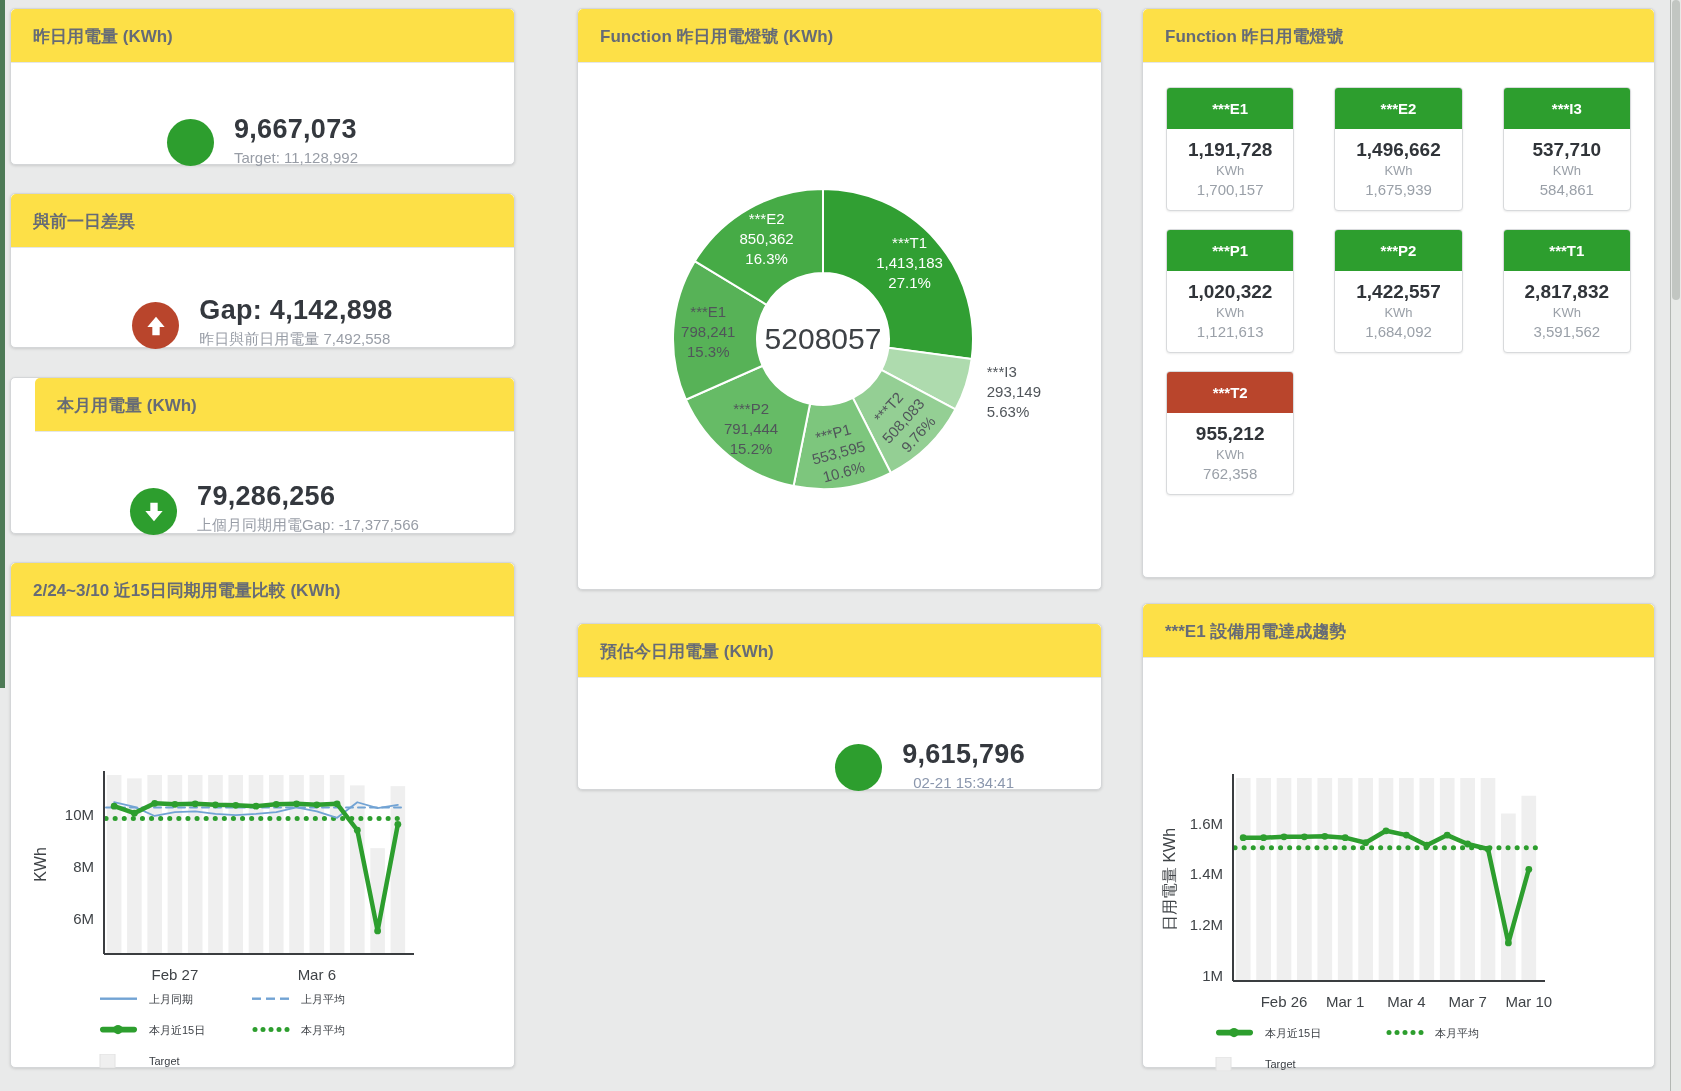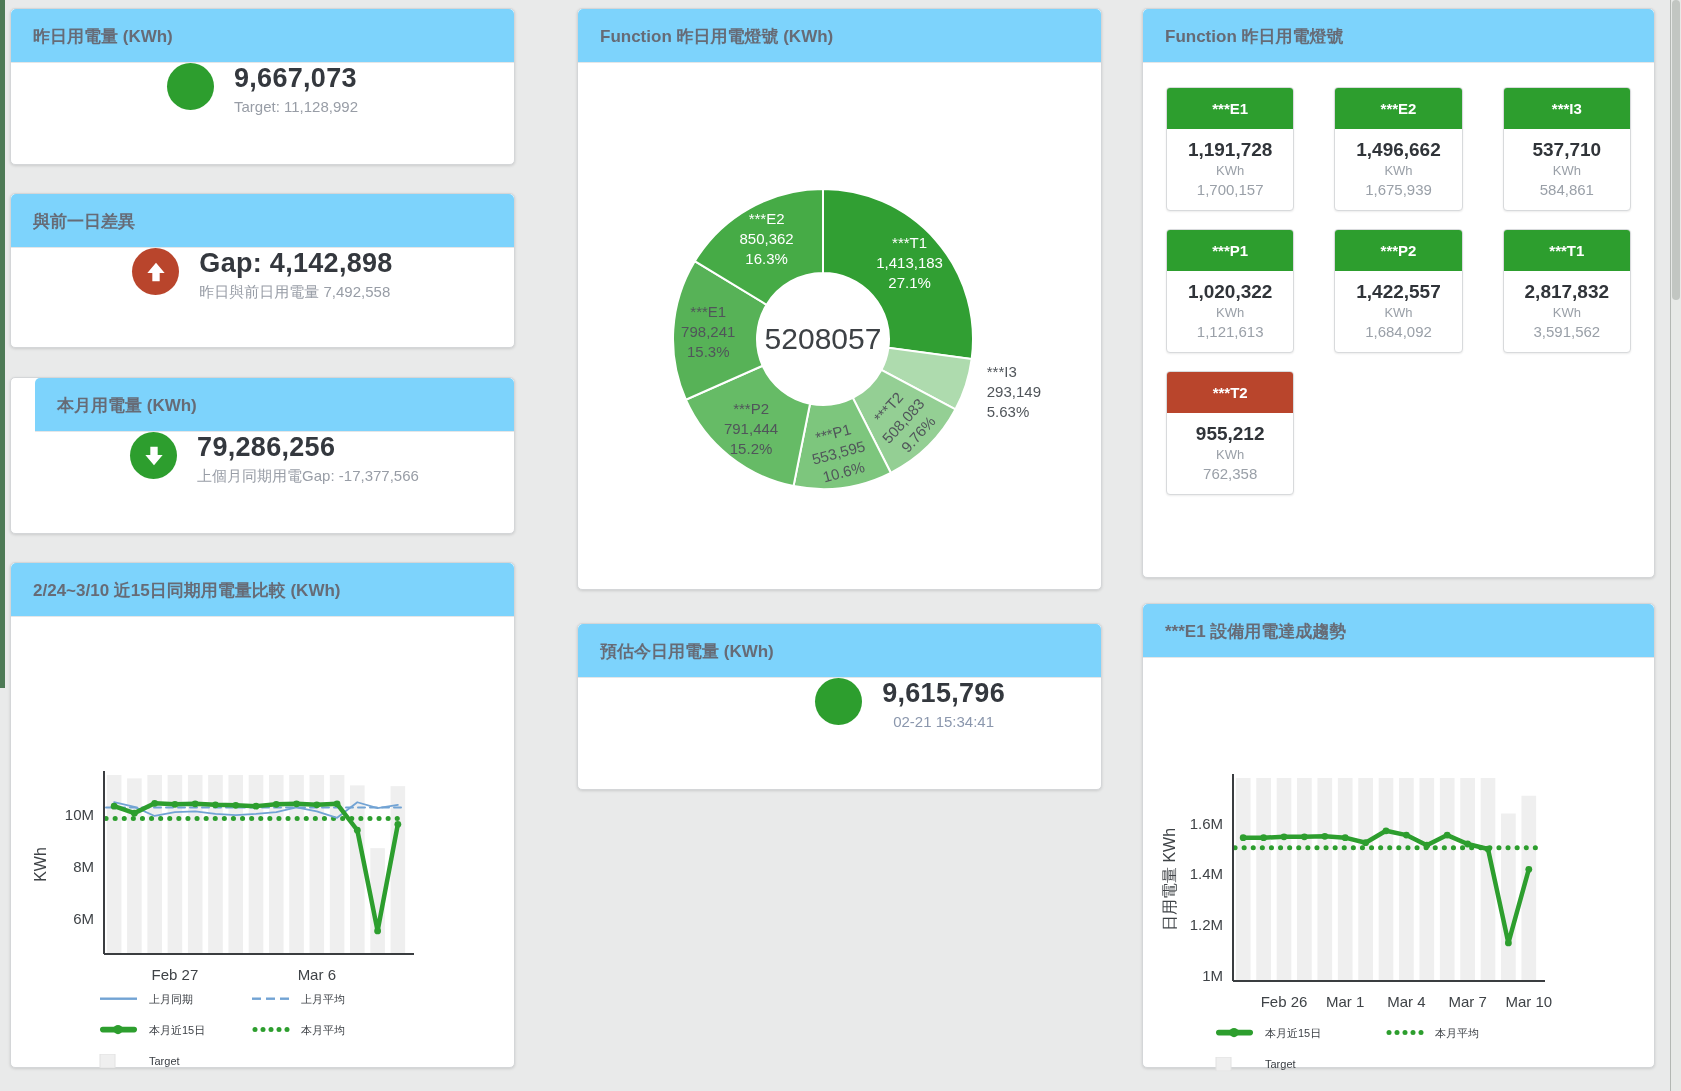--- a/index.html
+++ b/index.html
@@ -1,23 +1,23 @@
 <!DOCTYPE html>
 <html style="--green: #2d9e2e; --red: #b9452c;"><head>
 <meta charset="utf-8">
 <style>
   html,body{margin:0;padding:0;background:#e9eaea;font-family:"Liberation Sans","DejaVu Sans",sans-serif;}
   #canvas{position:relative;width:1681px;height:1091px;background:#e9eaea;overflow:hidden;}
   .left-strip{position:absolute;left:0;top:0;width:5px;height:688px;background:#4e7a56;}
   .vscroll{position:absolute;right:0;top:0;width:10px;height:1091px;background:#e7e9e7;border-left:1px solid #b3b7b3;}
   .vscroll .thumb{position:absolute;left:1px;top:0;width:8px;height:300px;background:#c2c6c2;border-radius:4px;}
   .card{position:absolute;background:#fff;border:1px solid #d4d6d8;border-radius:5px;box-shadow:0 1px 3px rgba(0,0,0,.13);box-sizing:border-box;}
-  .card-h{padding:16px 22px 14px;font-size:17px;font-weight:bold;color:#666b76;background:#7dd3fc;border-bottom:1px solid #e4e6e8;border-radius:5px 5px 0 0;}
-  .stat-body{display:flex;align-items:flex-start;justify-content:center;gap:20px;height:calc(100% - 52px);}
-  .stat-body.right{justify-content:flex-end;padding-right:96px;}
+  .card-h{padding:16px 22px 14px;font-size:17px;font-weight:bold;color:#666b76;background:#fde047;border-bottom:1px solid #e4e6e8;border-radius:5px 5px 0 0;}
+  .stat-body{display:flex;align-items:flex-end;justify-content:center;gap:20px;height:calc(100% - 52px);}
+  .stat-body.right{justify-content:flex-end;padding-right:76px;}
   .stat-text{text-align:left;}
   .stat-text.center{text-align:center;}
   .big{font-size:27px;font-weight:bold;color:#34383e;letter-spacing:.3px;}
   .sub{font-size:15px;color:#989da6;margin-top:4px;}
   .sub.blue{color:#8b97ad;}
   .ic{width:47px;height:47px;border-radius:50%;flex:0 0 auto;display:flex;align-items:center;justify-content:center;}
   .ic.green{background:var(--green);}
   .ic.red{background:var(--red);}
   .ic svg{display:block;}
   

